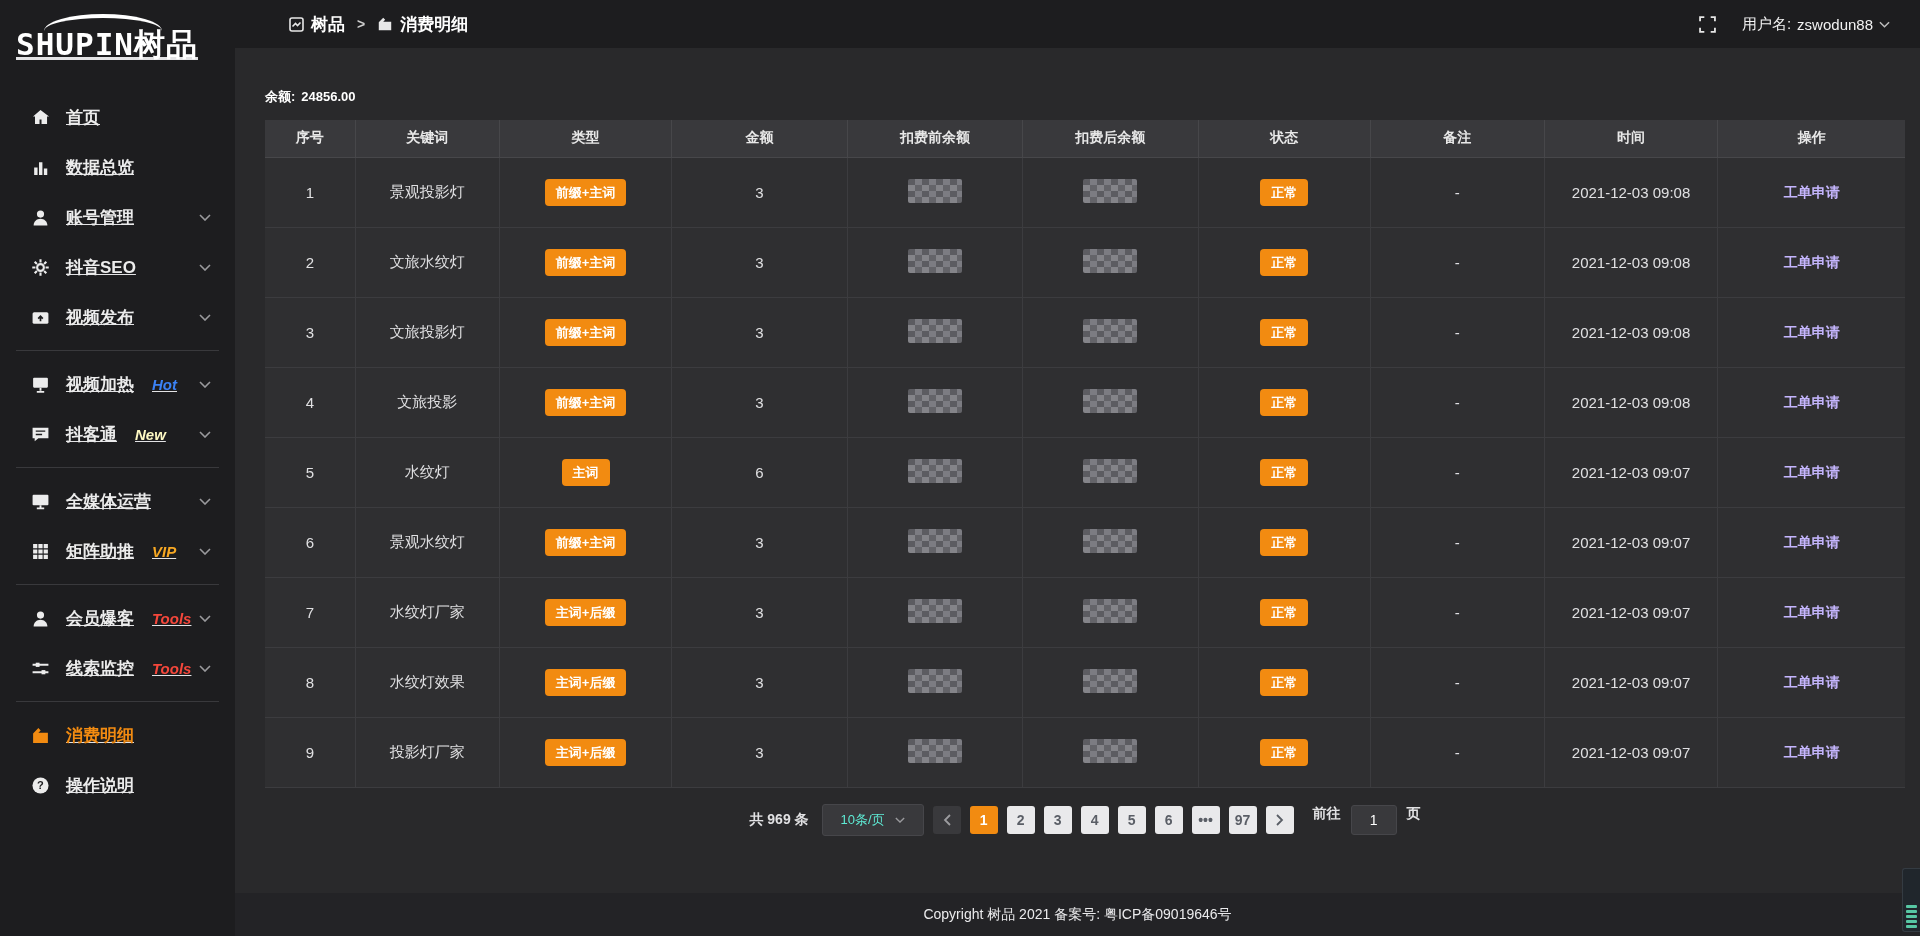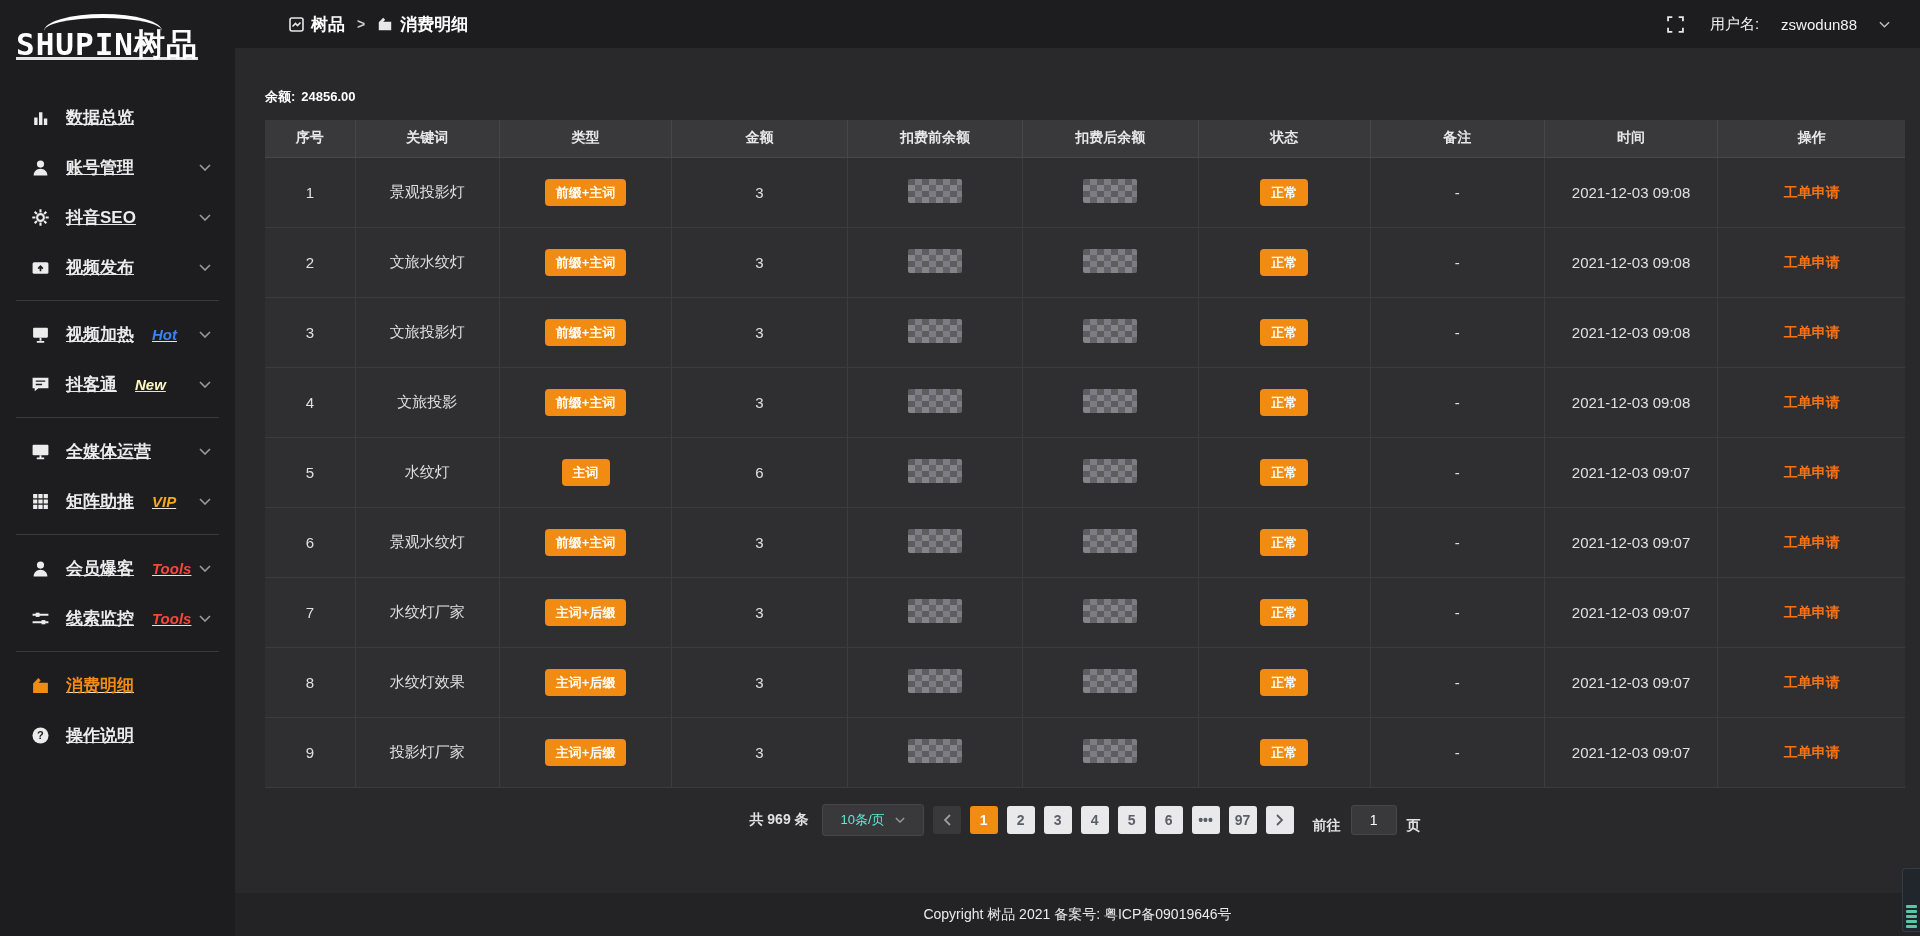--- a/index.html
+++ b/index.html
@@ -23,68 +23,76 @@
   .side-divider { height:1px; background:#39393c; margin:8px 16px; }
 
   
   .main { flex:1; display:flex; flex-direction:column; min-width:0; }
   .topbar { height:48px; background:#1d1d1f; display:flex; align-items:center; padding:0 30px 0 54px; flex-shrink:0; }
   .crumb { display:flex; align-items:center; gap:7px; font-size:17px; font-weight:700; color:#fff; cursor:pointer; }
   .crumb .icon { display:inline-flex; color:#e8e8e8; }
   .crumb-sep { color:#cfcfcf; margin:0 12px; font-size:14px; font-weight:700; }
   .topbar-right { margin-left:auto; display:flex; align-items:center; gap:26px; }
   .fs-btn { display:inline-flex; cursor:pointer; color:#e6e6e6; }
-  .user-drop { display:flex; align-items:center; gap:22px; font-size:15px; color:#f2f2f2; cursor:pointer;justify-content:center; }
+  .user-drop { display:flex; align-items:center; gap:6px; font-size:15px; color:#f2f2f2; cursor:pointer;justify-content:center; }
   .user-drop .chev { color:#bdbdbd; display:inline-flex; }
 
   .content { flex:1; padding:0 15px 0 30px; }
   .balance { margin-top:40px; margin-bottom:14px; font-size:13px; font-weight:700; color:#fff; }
   .balance .num { margin-left:6px; }
 
   
   table { width:100%; border-collapse:collapse; table-layout:fixed; }
   thead th { height:37px; background:#39393c; color:#e8e8e8; font-size:14px; font-weight:700; text-align:center; border:1px solid #47474a; border-top:none; }
   thead th:first-child { border-left:none;margin-top:24px; } thead th:last-child { border-right:none; }
   tbody td { height:70px; background:#2f2f31; text-align:center; font-size:15px; color:#e0e0e2; border:1px solid #3c3c3f; vertical-align:middle; }
   tbody td:first-child { border-left:none; } tbody td:last-child { border-right:none; }
   .badge { display:inline-block; background:#f28b11; color:#fff; font-size:13px; font-weight:600; line-height:1; padding:7px 11px; border-radius:4px; }
   .mosaic { display:inline-block; width:54px; height:24px; border-radius:2px; opacity:.8;
             background:conic-gradient(#90909a 25%, #72727a 0 50%, #9a9aa2 0 75%, #686870 0);
             background-size:14px 12px; filter:blur(.5px) saturate(.7); }
-  .action-link { color:#f97316; font-size:14px; font-weight:600; cursor:pointer; }
+  .action-link { color:#c4b5fd; font-size:14px; font-weight:600; cursor:pointer; }
 
   
   .pagination { margin-top:16px; display:flex; align-items:center; justify-content:center; gap:9px; font-size:14px; color:#e2e2e4; }
   .pg-total { margin-right:4px; font-weight:600; }
   .pg-size { height:32px; min-width:102px; background:#39393c; border:1px solid #46464a; border-radius:3px; display:flex; align-items:center; justify-content:center; gap:10px; padding:0 10px; cursor:pointer; font-size:13px; color:#5eead4; }
   .pg-size .chev { color:#9a9a9d; display:inline-flex; }
   .pg-btn { min-width:28px; height:28px; border-radius:3px; display:flex; align-items:center; justify-content:center; font-size:14px; font-weight:700; cursor:pointer; background:#e9e9eb; color:#5a5e66; padding:0 4px; }
   .pg-btn.dark { background:#39393c; color:#9c9c9f; }
   .pg-btn.active { background:#f28b11; color:#fff; }
-  .pg-goto { display:flex; align-items:flex-end; gap:10px; margin-left:10px; font-weight:600; }
+  .pg-goto { display:flex; align-items:flex-start; gap:10px; margin-left:10px; font-weight:600; }
   .pg-input { width:46px; height:30px; background:#39393c; border:1px solid #46464a; border-radius:3px; color:#fff; text-align:center; font-size:14px; font-family:inherit; }
 
   
   .footer { height:43px; background:#232326; display:flex; align-items:center; justify-content:center; font-size:14px; color:#ebebed; flex-shrink:0; }
 
   
   .float-widget { position:fixed; right:0; bottom:4px; width:18px; height:64px; background:#20262c; border:1px solid #343b42; border-right:none; border-radius:3px 0 0 3px; display:flex; flex-direction:column; justify-content:flex-end; gap:2px; padding:3px; cursor:pointer; }
   .float-widget i { display:block; height:3px; background:#57c7a4; border-radius:1px; }
 </style>
 </head>
 <body>
 
 <div class="app">
 
   <aside class="sidebar">
     <div class="logo">
       <div class="logo-arc"></div>
       <div class="logo-text"><span class="logo-latin">SHUPIN</span><span>树品</span></div>
     </div>
     <nav id="side-menu">
+        <div class="side-item">
+          <span class="icon">
+            <svg width="19" height="19" viewBox="0 0 18 18">
+              <path d="M9.5 2L2 8.5h2V16h4.5v-4.5h2V16H16V8.5h2z" fill="currentColor" transform="scale(.95)"></path>
+            </svg>
+          </span>
+          <span class="lbl">首页</span>
+        </div>
         <div class="side-item">
           <span class="icon">
             <svg width="19" height="19" viewBox="0 0 18 18">
               <path d="M3 9h3.2v7H3zM7.6 4h3.2v12H7.6zM12.2 10h3.2v6h-3.2z" fill="currentColor"></path>
             </svg>
           </span>
           <span class="lbl">数据总览</span>
         </div>
         <div class="side-item">
           <span class="icon">

